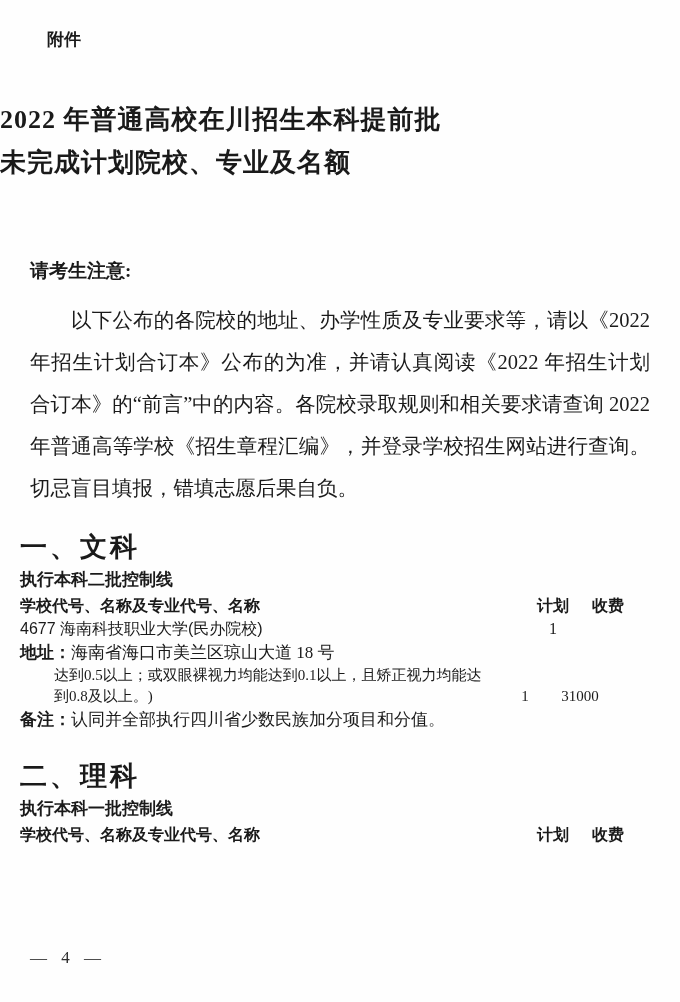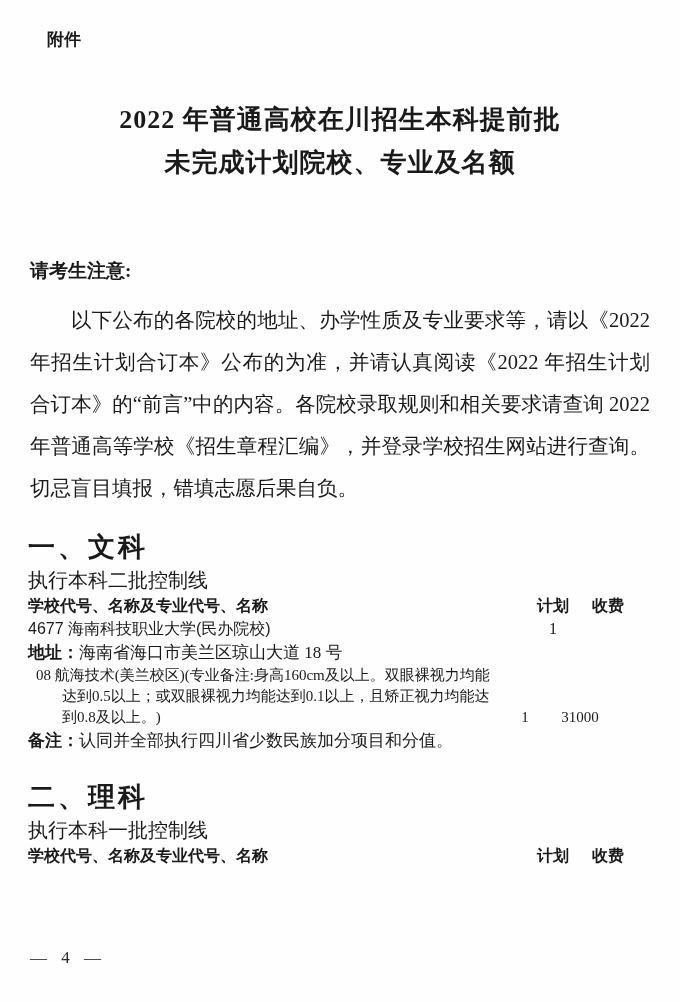--- a/index.html
+++ b/index.html
@@ -21,21 +21,21 @@
     margin: 28px 0 0 47px;
     font-family: "Liberation Sans", sans-serif;
     font-weight: bold;
     font-size: 17px;
     line-height: 24px;
   }
 
   
   .doc-title {
     margin-top: 46px;
-    text-align: center;
+    text-align: left;
     font-family: "Liberation Serif", serif;
     font-weight: bold;
     font-size: 26px;
     line-height: 43px;
     letter-spacing: 1px;
   }
 
   
   .notice-heading {
     margin: 74px 30px 0;
@@ -48,41 +48,41 @@
     margin: 15px 30px 0;
     font-family: "Liberation Serif", serif;
     font-size: 20.5px;
     line-height: 42px;
     text-align: justify;
     text-indent: 2em;
   }
 
   
   .section {
-    margin-left: 28px;
+    margin-left: 20px;
   }
   .sec-1 { margin-top: 20px; }
   .sec-2 { margin-top: 28px; }
   .sec-heading {
     font-family: "Liberation Sans", sans-serif;
     font-weight: bold;
     font-size: 27px;
     line-height: 36px;
     letter-spacing: 3px;
   }
   .subsection-label {
     font-family: "Liberation Sans", sans-serif;
     font-weight: 600;
     font-size: 17px;
     line-height: 24px;
   }
   .control-line {
     font-family: "Liberation Sans", sans-serif;
-    font-weight: normal;
-    font-size: 20px;
+    font-weight: bold;
+    font-size: 17px;
     line-height: 24px;
     margin-top: 3px;
   }
 
   
   .row {
     display: flex;
     align-items: flex-start;
     padding-right: 42px;
   }
@@ -175,21 +175,20 @@
     <div class="col-plan">1</div>
     <div class="col-fee"></div>
   </div>
 
   <div class="kai-line">
     <span class="kai-label">地址：</span><span>海南省海口市美兰区琼山大道 18 号</span>
   </div>
 
   <div class="major-row">
     <div class="major-lines">
-      <div class="major-line-first">08 航海技术(美兰校区)(专业备注:身高160cm及以上。双眼裸视力均能</div>
       <div class="major-line-wrapped">达到0.5以上；或双眼裸视力均能达到0.1以上，且矫正视力均能达</div>
       <div class="major-line-wrapped">到0.8及以上。)</div>
     </div>
     <div class="col-plan">1</div>
     <div class="col-fee">31000</div>
   </div>
 
   <div class="kai-line">
     <span class="kai-label">备注：</span><span>认同并全部执行四川省少数民族加分项目和分值。</span>
   </div>

